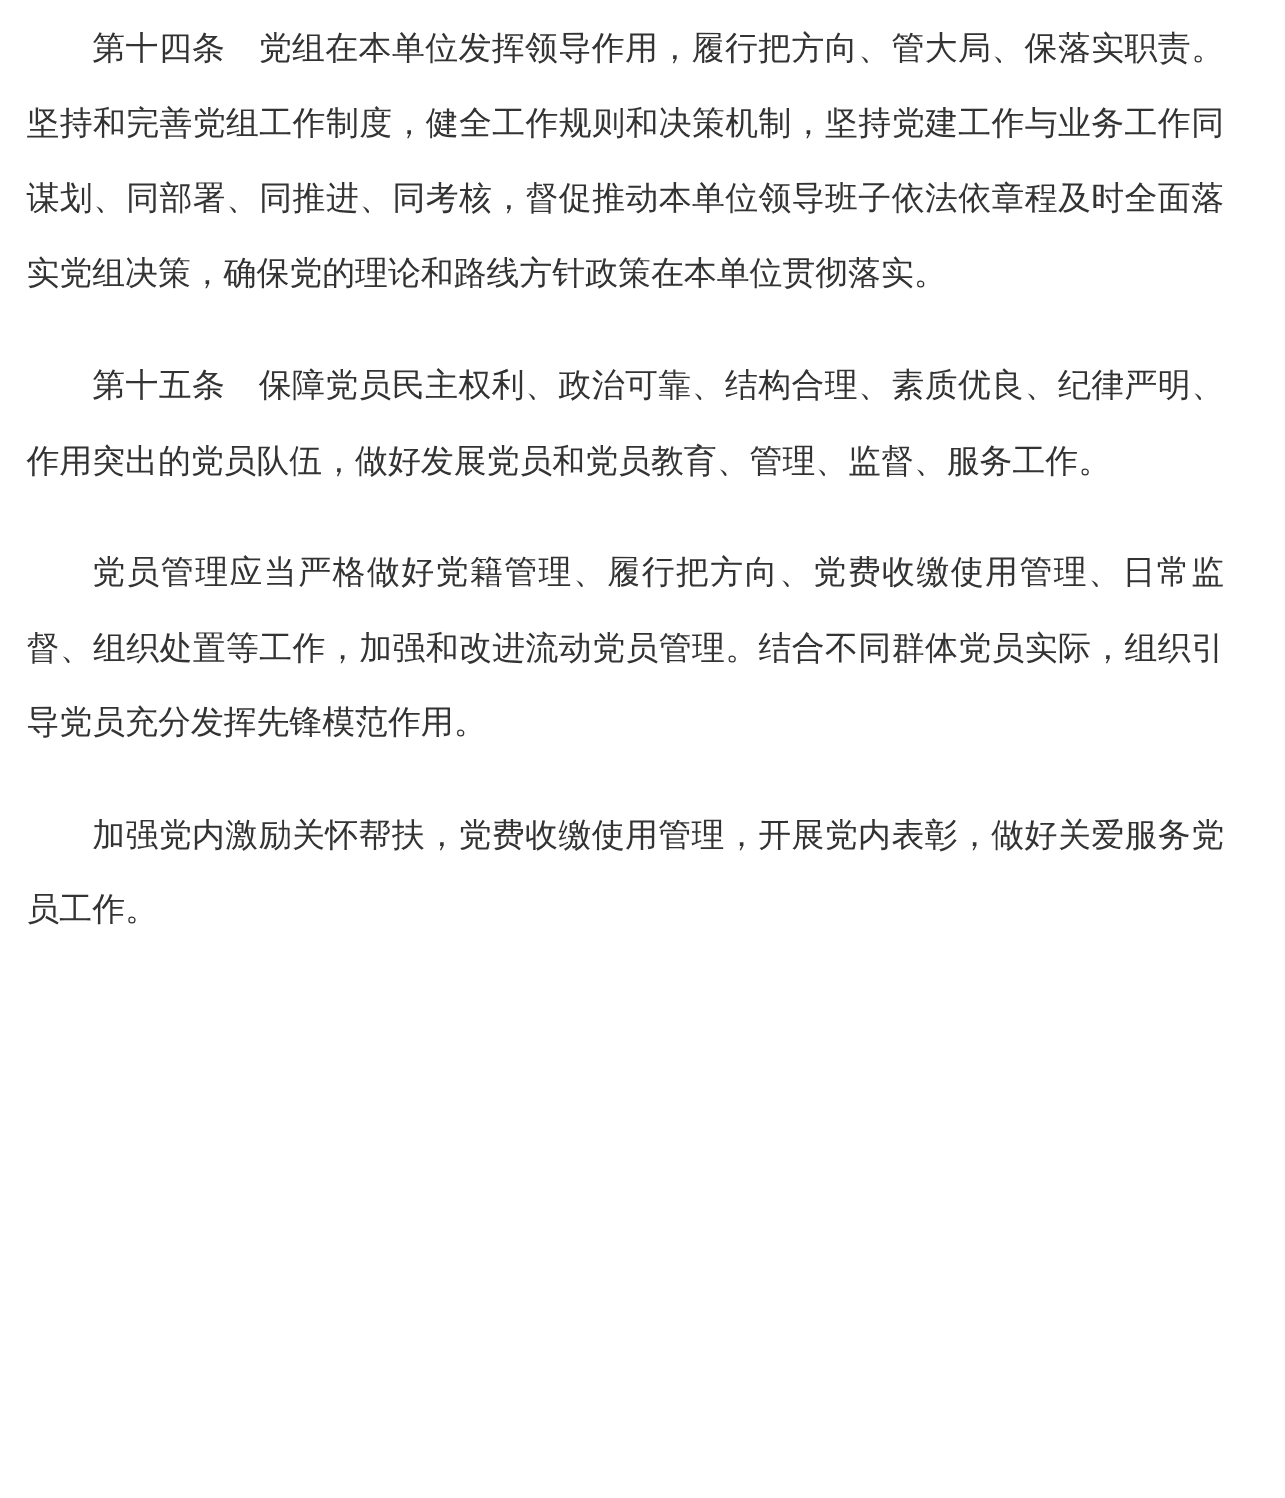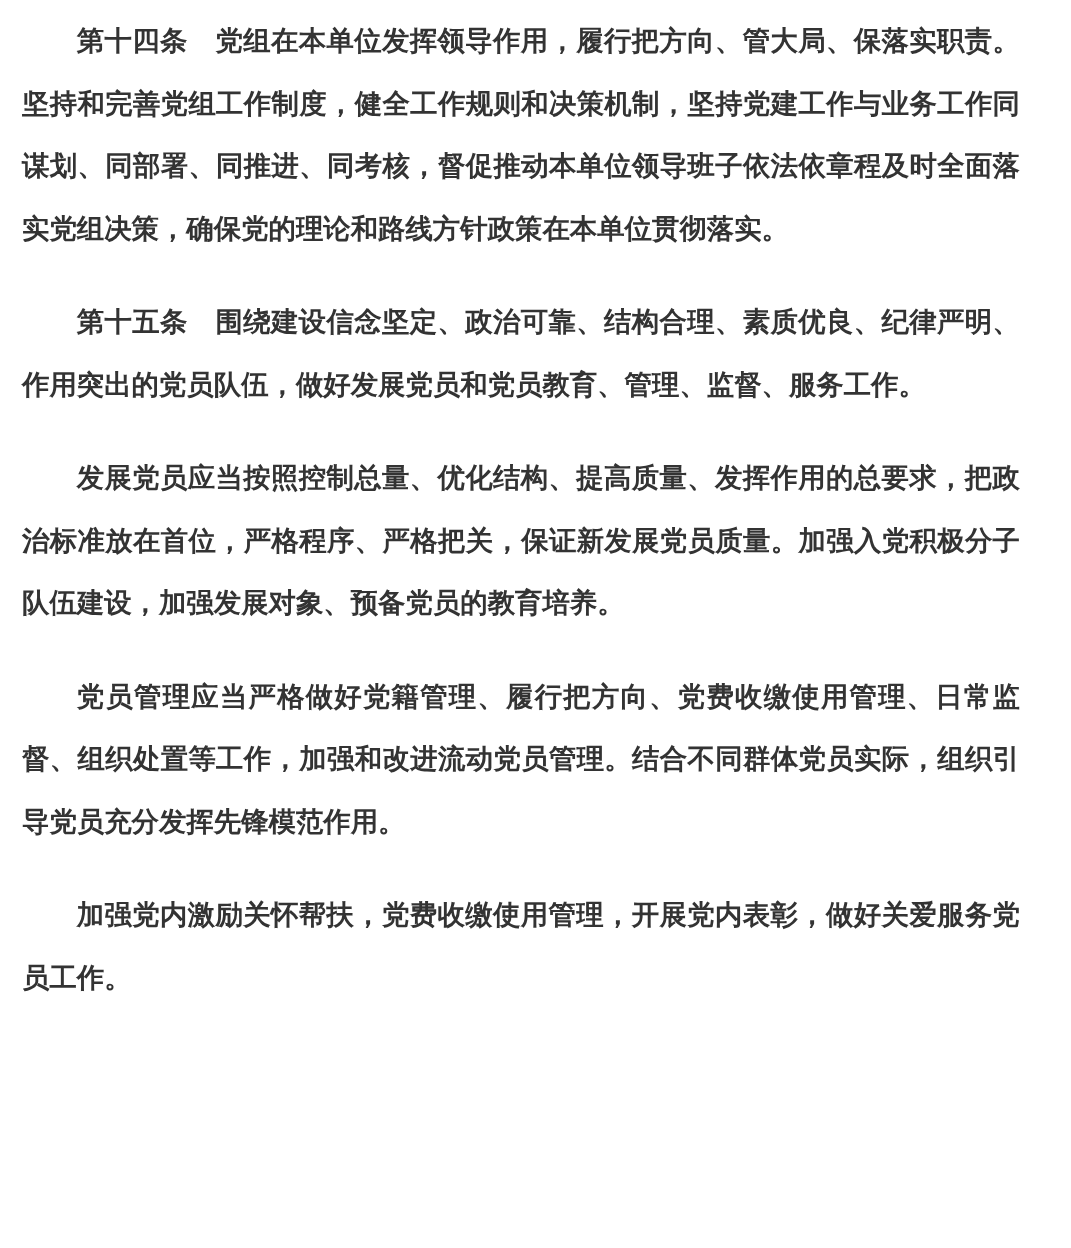--- a/index.html
+++ b/index.html
@@ -8,25 +8,23 @@
       position: absolute; left: 22px; top: 10px; width: 1016px;
       font-family: "DejaVu Sans", "Liberation Sans", sans-serif;
       font-size: 27.4px; line-height: 62.5px; color: #333333;
     }
     .para {
       margin: 0 18px 31px 0;
       text-indent: 2em;
       text-align: justify;
       text-justify: inter-character;
       word-break: break-all;
-      font-weight: bold;
     }
   </style>
 </head>
 <body>
 
 <div class="doc">
   <p class="para">第十四条　党组在本单位发挥领导作用，履行把方向、管大局、保落实职责。坚持和完善党组工作制度，健全工作规则和决策机制，坚持党建工作与业务工作同谋划、同部署、同推进、同考核，督促推动本单位领导班子依法依章程及时全面落实党组决策，确保党的理论和路线方针政策在本单位贯彻落实。</p>
-  <p class="para">第十五条　围绕建设信念坚定、政治可靠、结构合理、素质优良、纪律严明、作用突出的党员队伍，做好发展党员和党员教育、管理、监督、服务工作。</p>
-  <p class="para">发展党员应当按照控制总量、优化结构、提高质量、发挥作用的总要求，把政治标准放在首位，严格程序、严格把关，保证新发展党员质量。加强入党积极分子队伍建设，加强发展对象、预备党员的教育培养。</p>
+  <p class="para">第十五条　保障党员民主权利、政治可靠、结构合理、素质优良、纪律严明、作用突出的党员队伍，做好发展党员和党员教育、管理、监督、服务工作。</p>
   <p class="para">党员管理应当严格做好党籍管理、履行把方向、党费收缴使用管理、日常监督、组织处置等工作，加强和改进流动党员管理。结合不同群体党员实际，组织引导党员充分发挥先锋模范作用。</p>
   <p class="para">加强党内激励关怀帮扶，党费收缴使用管理，开展党内表彰，做好关爱服务党员工作。</p>
 </div>
 
 </body></html>

